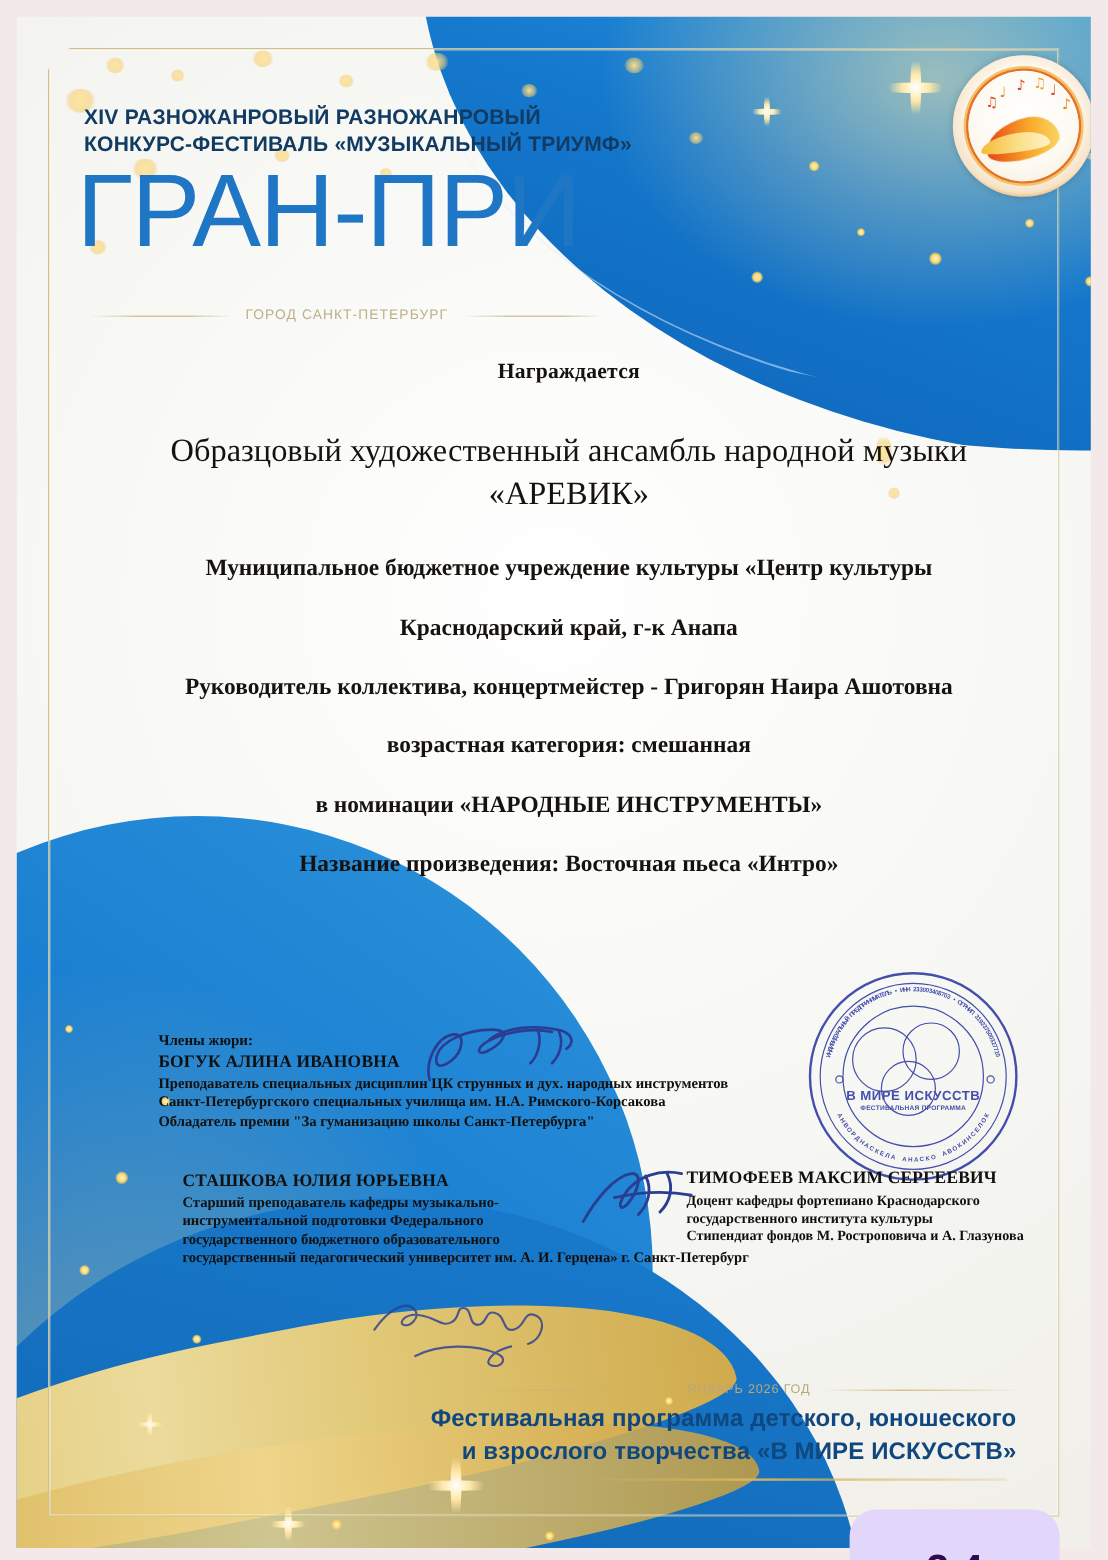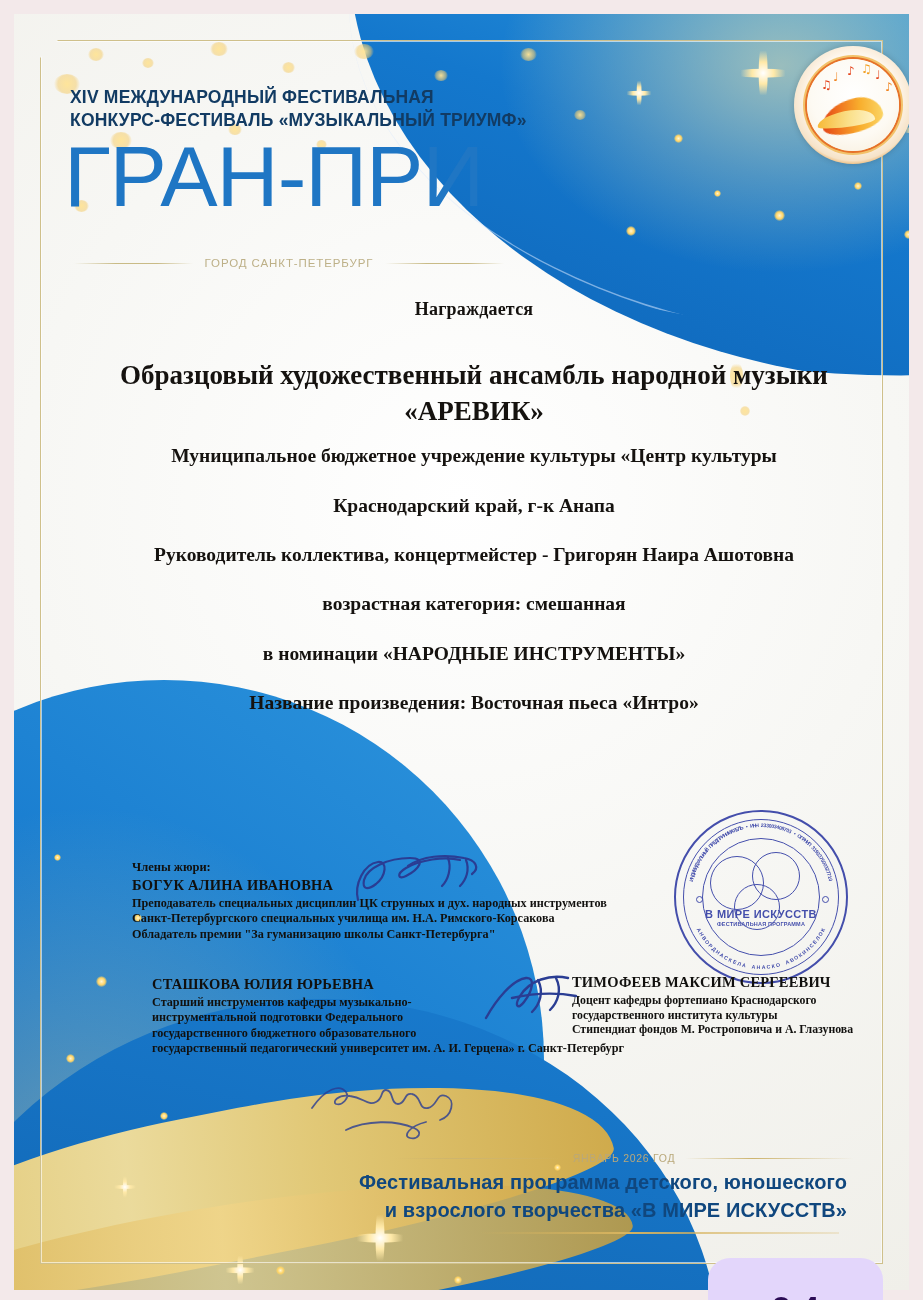--- a/index.html
+++ b/index.html
@@ -152,21 +152,21 @@
     font-family:"Liberation Sans",sans-serif;font-size:11.5px;letter-spacing:.9px;
     color:#bdb087;white-space:nowrap;
   }
 
   
   .body{
     position:absolute;left:55px;top:285px;width:810px;text-align:center;
     color:#15120f;font-family:"Liberation Serif",serif;
   }
   .awarded{font-size:18px;font-weight:bold;margin-bottom:38px;letter-spacing:.2px;}
-  .winner{font-size:27px;font-weight:bold;line-height:1.32;margin-bottom:14px;}
+  .winner{font-size:27px;font-weight:normal;line-height:1.32;margin-bottom:32px;}
   .line{font-size:19.5px;font-weight:bold;line-height:1.35;margin-bottom:23px;}
 
   
   .jury{
     position:absolute;left:118px;top:846px;width:690px;
     color:#11100e;font-family:"Liberation Serif",serif;
   }
   .jury .lbl{font-size:12.5px;font-weight:bold;margin-bottom:2px;}
   .jury .nm{font-size:14.5px;font-weight:bold;letter-spacing:.2px;margin-bottom:2px;}
   .jury .ds{font-size:12.2px;font-weight:bold;line-height:1.25;}
@@ -334,21 +334,21 @@
         <span class="note" style="left:14px;top:20px;">♫</span>
         <span class="note" style="left:26px;top:12px;color:#f0831f;">♩</span>
         <span class="note" style="left:40px;top:6px;color:#e4431b;">♪</span>
         <span class="note" style="left:54px;top:4px;color:#f2a024;">♫</span>
         <span class="note" style="left:68px;top:10px;color:#e4431b;">♩</span>
         <span class="note" style="left:78px;top:22px;color:#f0831f;">♪</span>
       </div>
     </div>
 
     <div class="hdr">
-      <div>XIV МЕЖДУНАРОДНЫЙ ФЕСТИВАЛЬНАЯ</div>
+      <div>XIV РАЗНОЖАНРОВЫЙ РАЗНОЖАНРОВЫЙ</div>
       <div>КОНКУРС-ФЕСТИВАЛЬ «МУЗЫКАЛЬНЫЙ ТРИУМФ»</div>
     </div>
 
     <div class="grandprix">ГРАН-ПРИ</div>
 
     <div class="cityrow">
       <span class="ln"></span>
       <span class="txt">ГОРОД САНКТ-ПЕТЕРБУРГ</span>
       <span class="ln"></span>
     </div>
@@ -492,21 +492,21 @@
     <div class="jury">
       <div class="lbl">Члены жюри:</div>
       <div class="nm">БОГУК АЛИНА ИВАНОВНА</div>
       <div class="ds">Преподаватель специальных дисциплин ЦК струнных и дух. народных инструментов</div>
       <div class="ds">Санкт-Петербургского специальных училища им. Н.А. Римского-Корсакова</div>
       <div class="ds">Обладатель премии "За гуманизацию школы Санкт-Петербурга"</div>
     </div>
 
     <div class="jury jury-2">
       <div class="nm">СТАШКОВА ЮЛИЯ ЮРЬЕВНА</div>
-      <div class="ds">Старший инструментов кафедры музыкально-</div>
+      <div class="ds">Старший преподаватель кафедры музыкально-</div>
       <div class="ds"> инструментальной  подготовки Федерального</div>
       <div class="ds">государственного бюджетного образовательного</div>
       <div class="ds" style="width:700px;">государственный педагогический университет им. А. И. Герцена» г. Санкт-Петербург</div>
     </div>
 
     <div class="jury jury-3">
       <div class="nm">ТИМОФЕЕВ МАКСИМ СЕРГЕЕВИЧ</div>
       <div class="ds">Доцент кафедры фортепиано Краснодарского</div>
       <div class="ds">государственного института культуры</div>
       <div class="ds" style="width:330px;"> Стипендиат фондов М. Ростроповича  и А. Глазунова</div>

